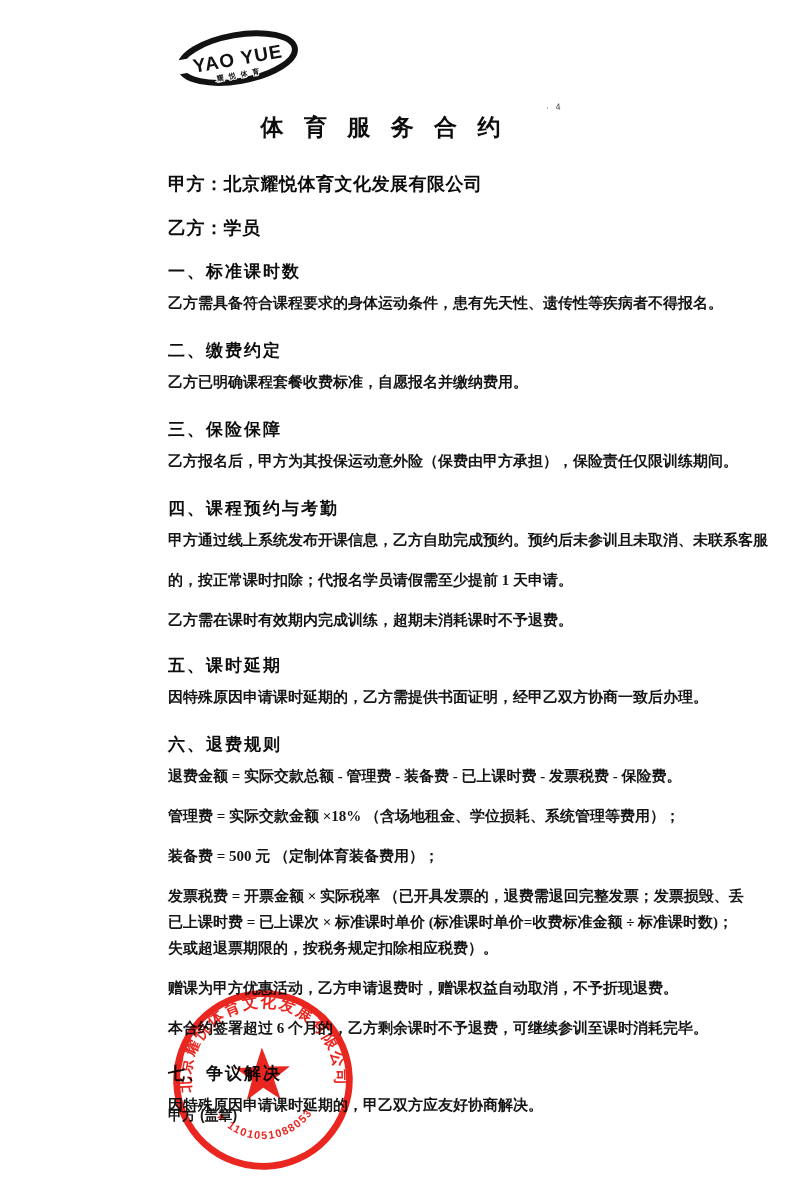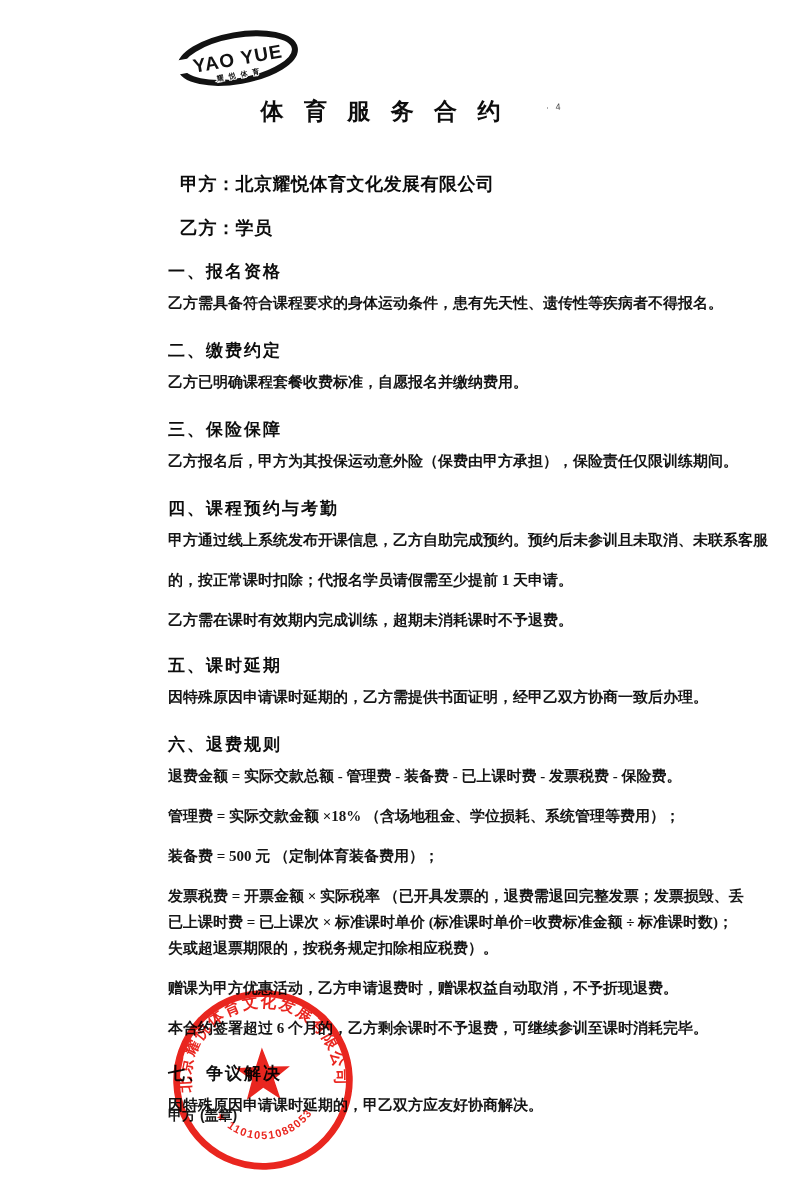--- a/index.html
+++ b/index.html
@@ -8,36 +8,36 @@
     width:800px;height:1186px;
     background:#ffffff;
     overflow:hidden;
     font-family:"Liberation Sans","DejaVu Sans",sans-serif;
     color:#161616;
   }
   
   .logo{position:absolute;left:168px;top:26px;width:140px;height:72px;}
   
   .doc-title{
-    position:absolute;left:0;top:96px;width:768px;
+    position:absolute;left:0;top:112px;width:768px;
     text-align:center;
     font-size:23px;font-weight:700;letter-spacing:7px;
     color:#0d0d0d;
     filter:blur(.2px);
   }
   .scan-artifact{
     position:absolute;left:546px;top:102px;
     font-size:9px;color:#444;letter-spacing:2px;
     transform:rotate(-4deg);
   }
   
   .content{position:absolute;left:168px;top:172px;width:482px;}
   .party{
     font-size:18px;font-weight:700;letter-spacing:.5px;
-    margin:0 0 20px 12px;color:#0c0c0c;
+    margin:0 0 20px 0;color:#0c0c0c;
   }
   .sec-heading{
     font-size:17px;font-weight:700;letter-spacing:2px;
     margin:16px 0 0 0;color:#0d0d0d;
   }
   .sec-heading.mt-first{margin-top:8px;}
   .sec-heading.mt-small{margin-top:14px;}
   .para{margin:0;font-size:15px;font-weight:600;line-height:40px;color:#151515;font-family:Liberation Serif, serif;}
   .para .line{display:block;white-space:nowrap;}
   .para.tight{line-height:26px;margin-top:7px;margin-bottom:7px;}
@@ -74,21 +74,21 @@
     </g>
   </svg>
 
   <div class="doc-title">体 育 服 务 合 约</div>
   <div class="scan-artifact">· 4</div>
 
   <div class="content">
     <p class="party">甲方：北京耀悦体育文化发展有限公司</p>
     <p class="party">乙方：学员</p>
 
-    <h3 class="sec-heading mt-first">一、报名资格</h3>
+    <h3 class="sec-heading mt-first">一、标准课时数</h3>
     <p class="para">
         <span class="line">乙方需具备符合课程要求的身体运动条件，患有先天性、遗传性等疾病者不得报名。</span>
       </p>
 
     <h3 class="sec-heading">二、缴费约定</h3>
     <p class="para">
         <span class="line">乙方已明确课程套餐收费标准，自愿报名并缴纳费用。</span>
       </p>
 
     <h3 class="sec-heading">三、保险保障</h3>

